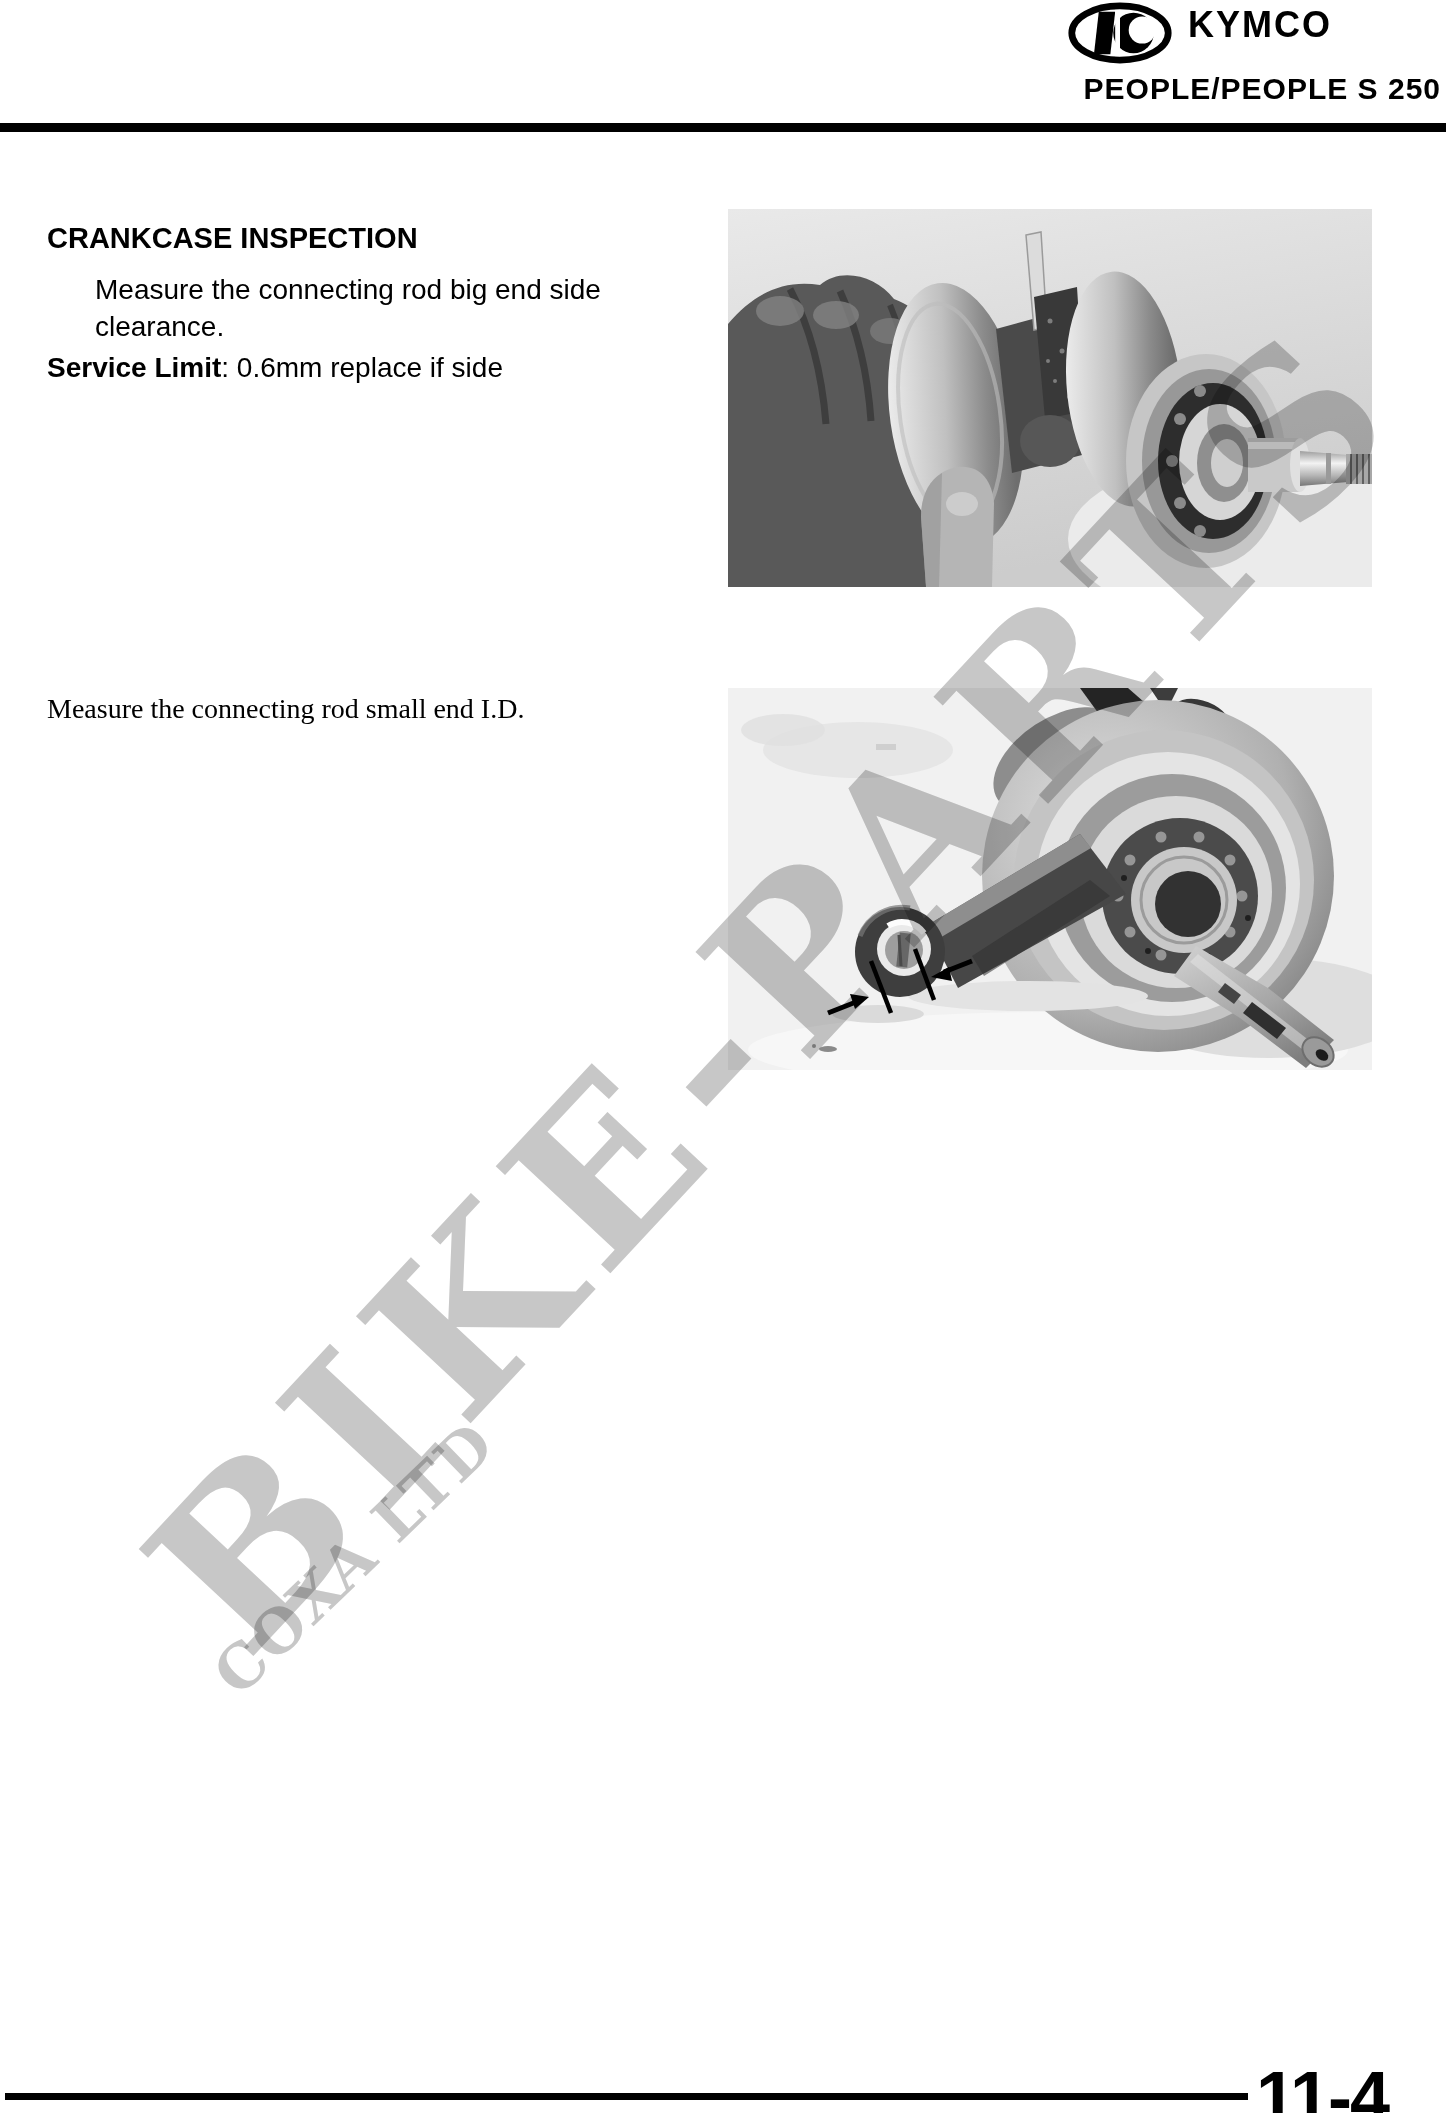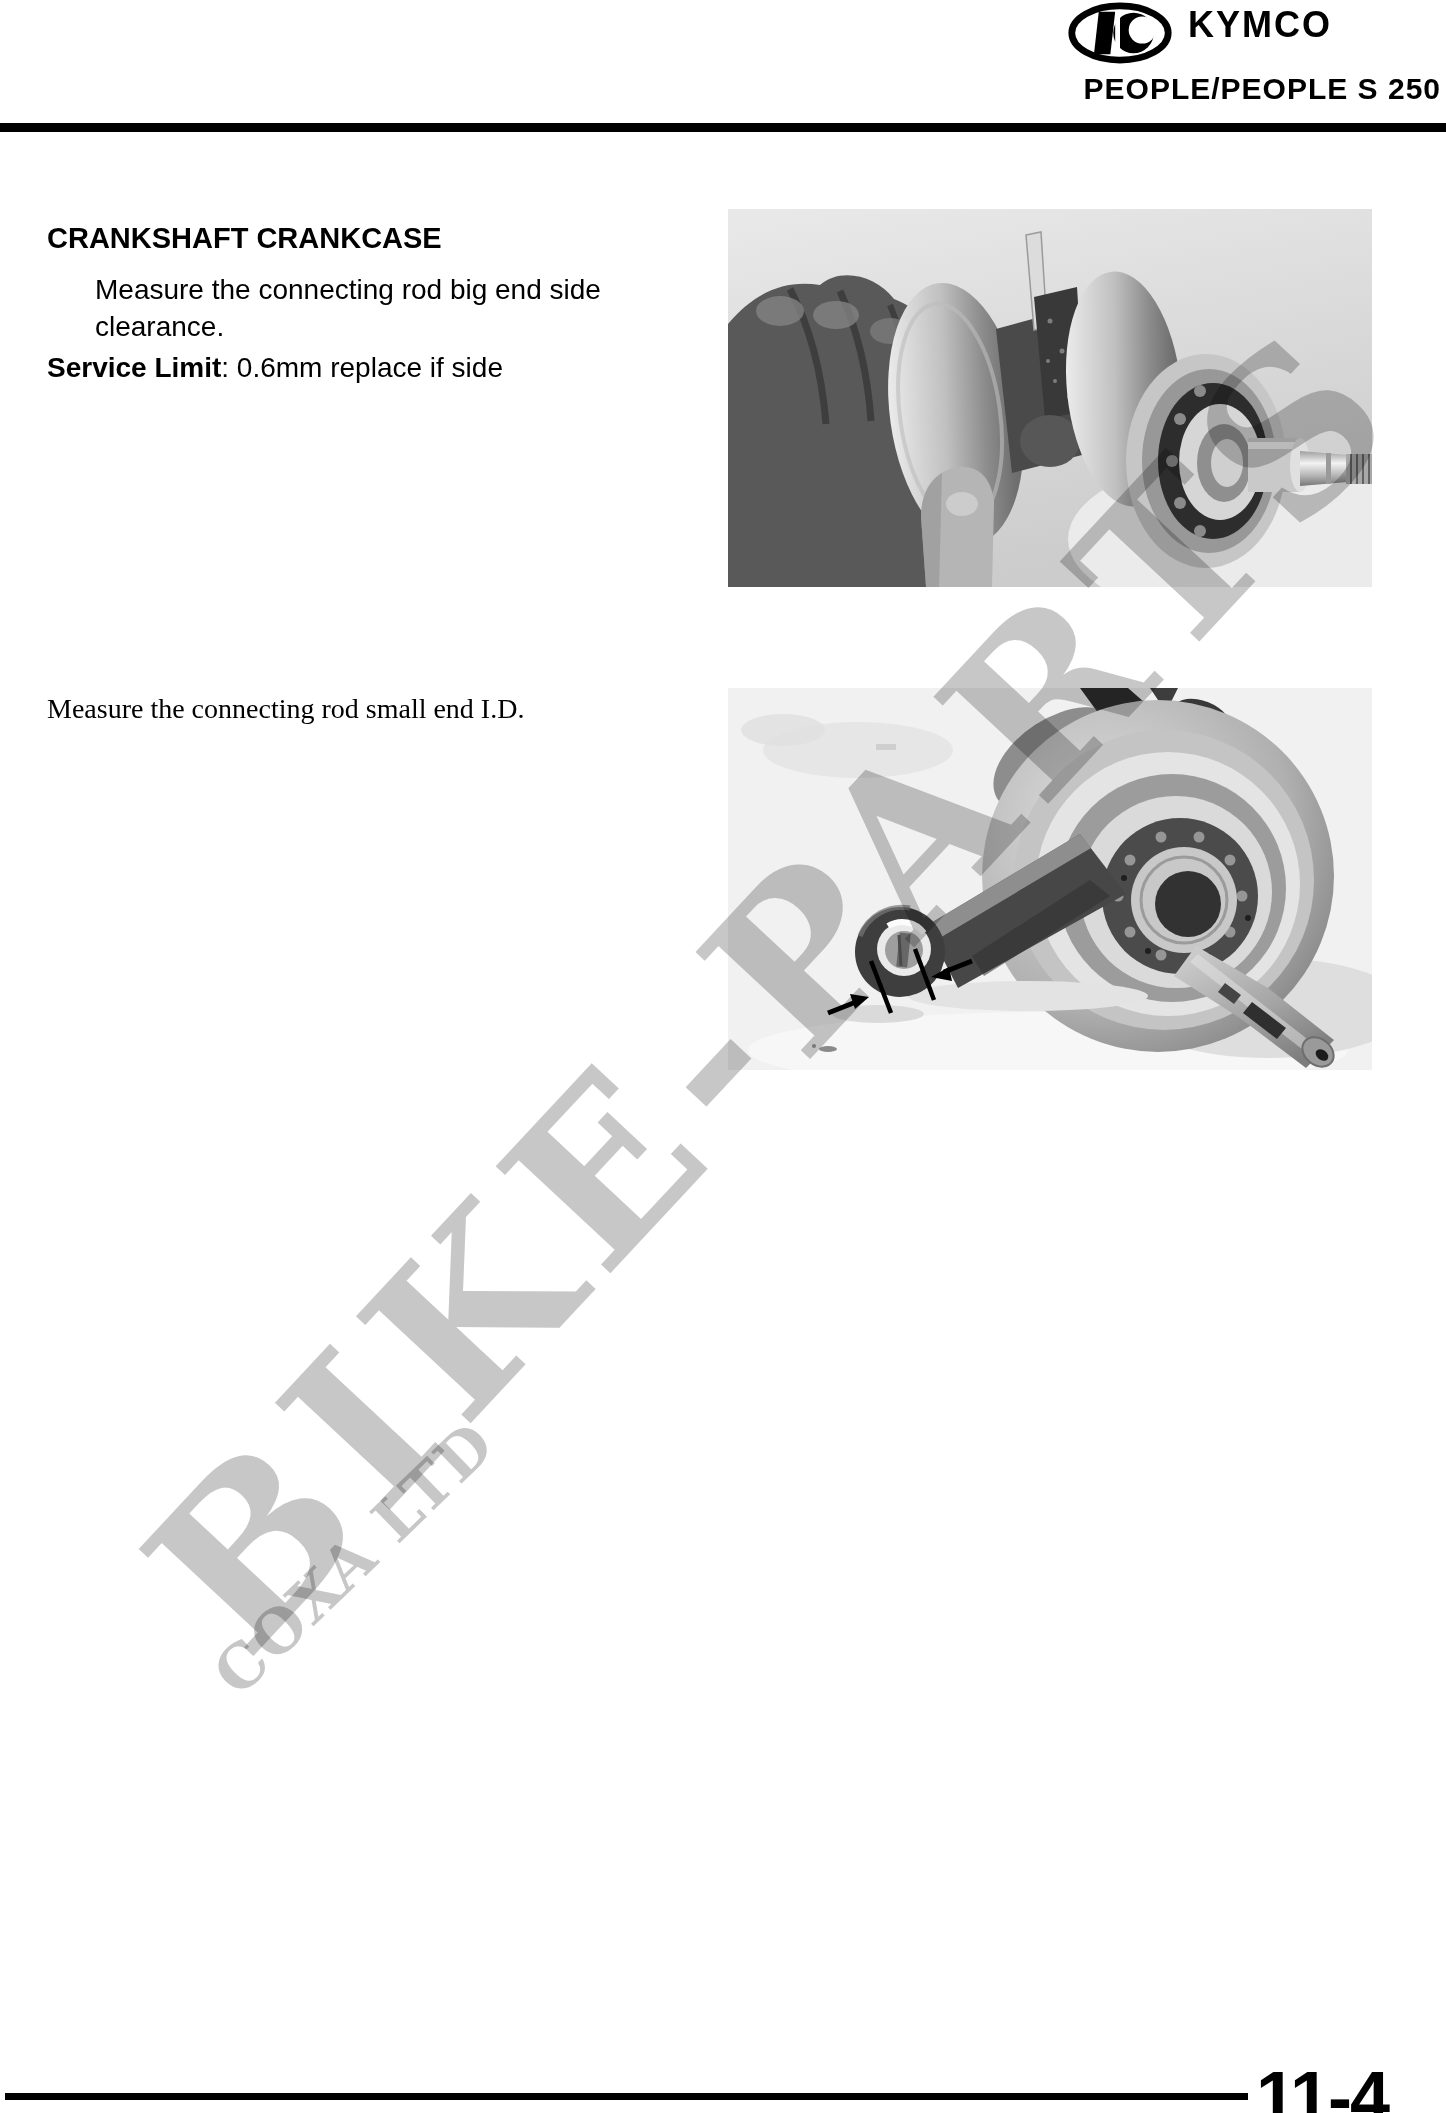--- a/index.html
+++ b/index.html
@@ -47,21 +47,21 @@
     <ellipse cx="56" cy="32" rx="50" ry="28" fill="none" stroke="#000" stroke-width="7"></ellipse>
     <path d="M34,10 L51,10 L46,54 L29,54 Z" fill="#000"></path>
     <circle cx="70" cy="32" r="21" fill="#000"></circle>
     <circle cx="79" cy="29" r="14" fill="#fff"></circle>
     <rect x="51" y="8" width="5" height="48" fill="#fff"></rect>
   </svg>
   <span class="abs brand">KYMCO</span>
   <div class="abs model">PEOPLE/PEOPLE S 250</div>
   <div class="abs rule header-rule"></div>
 
-  <h2 class="abs heading">CRANKSHAFT CRANKCASE</h2>
+  <h2 class="abs heading">CRANKCASE INSPECTION</h2>
 
   <p class="abs body-text instr1">Measure the connecting rod big end side clearance.</p>
   <p class="abs body-text service1"><span class="b">Service Limit</span><span>: 0.6mm replace if side</span></p>
 
   <p class="abs body-text instr2">Measure the connecting rod small end I.D.</p>
 
   <figure class="abs photo photo1">
     <svg viewBox="0 0 644 378" width="644" height="378">
       <defs>
         <linearGradient id="p1bg" x1="0" y1="0" x2="0.3" y2="1">

